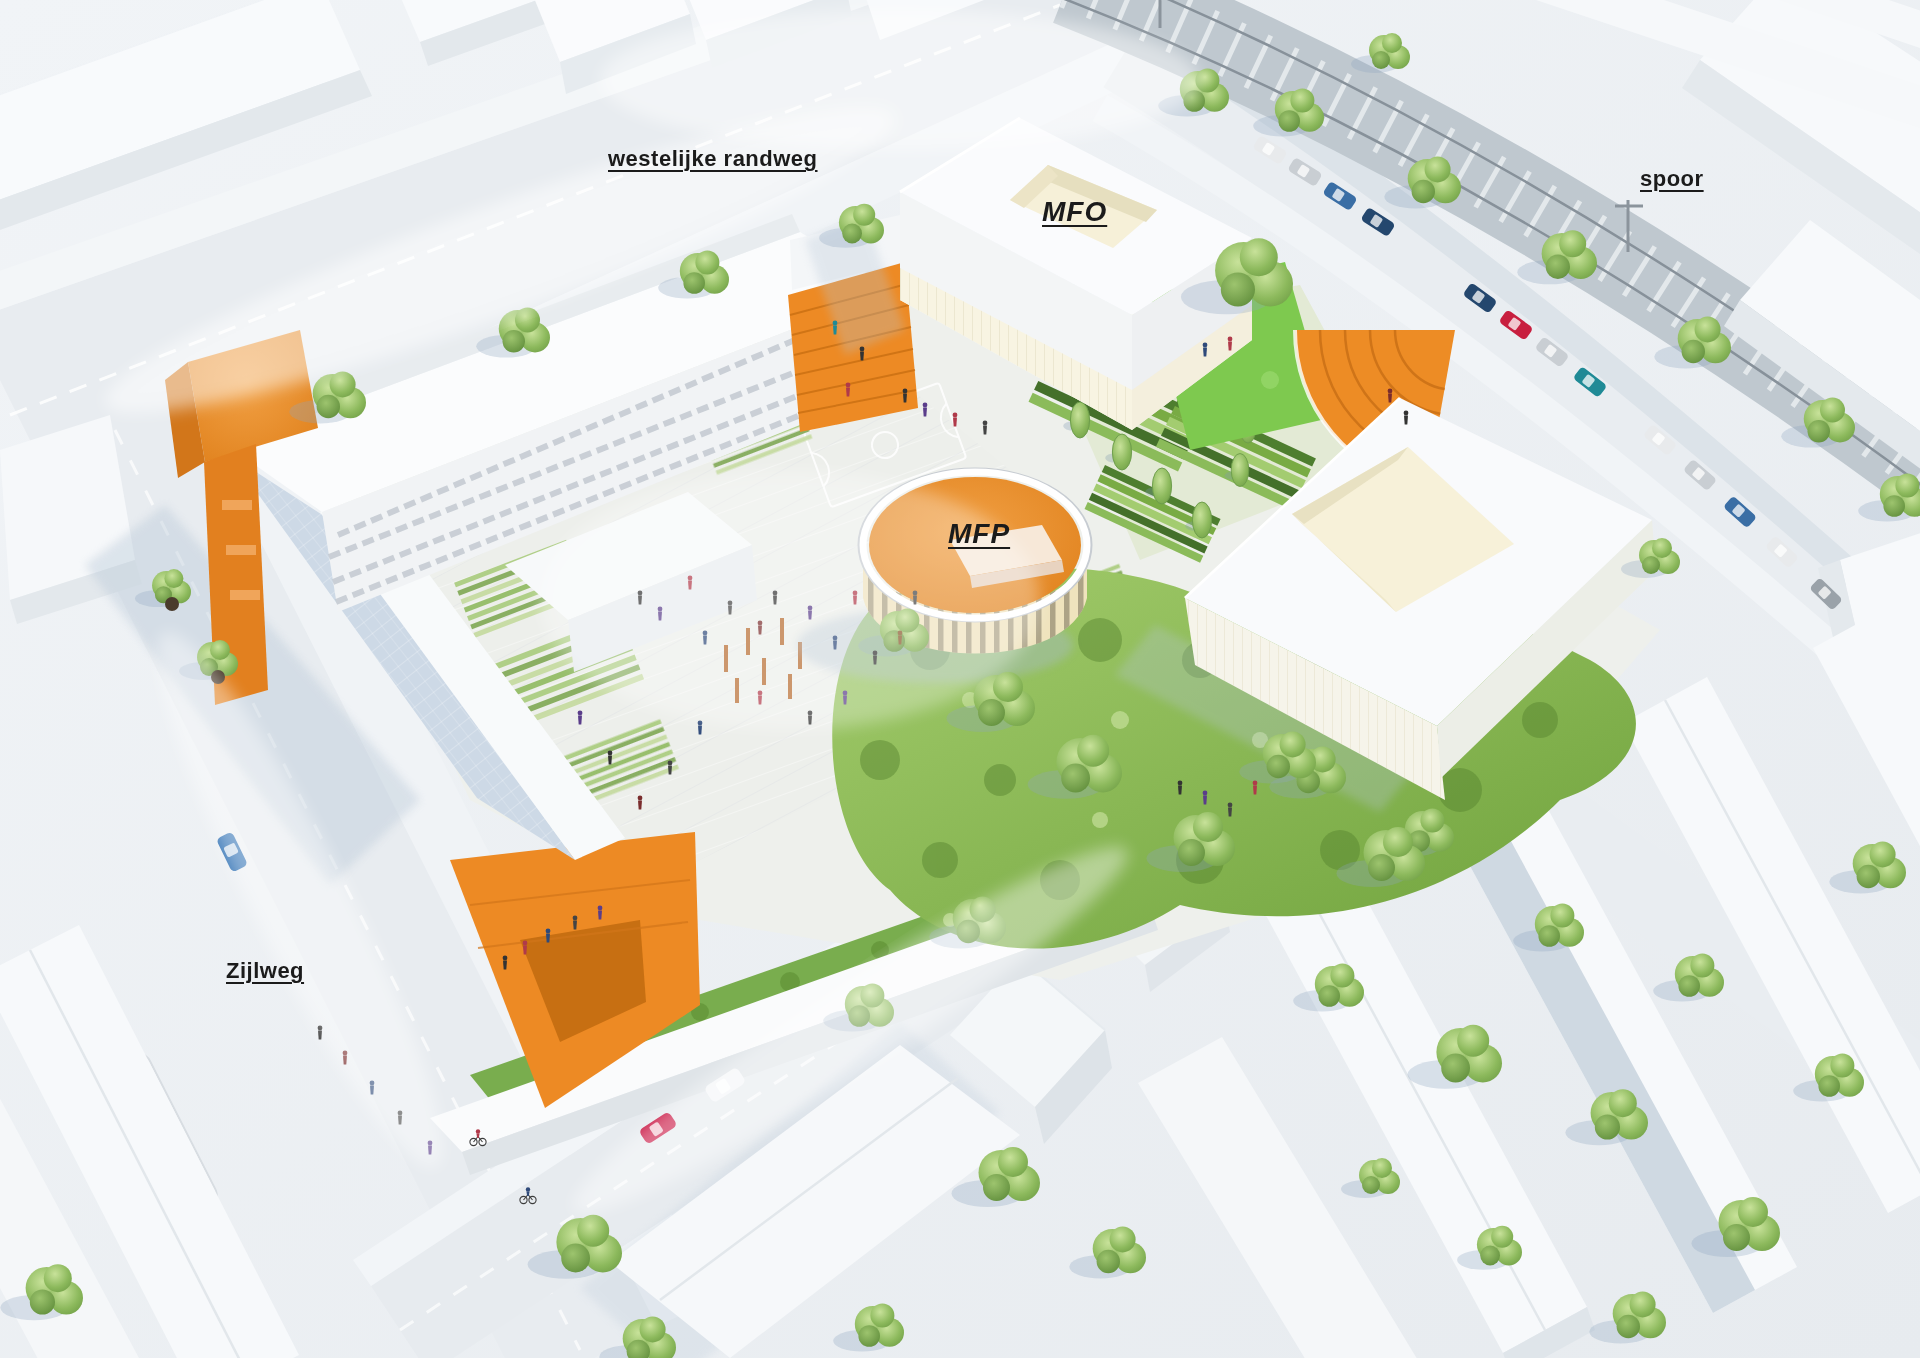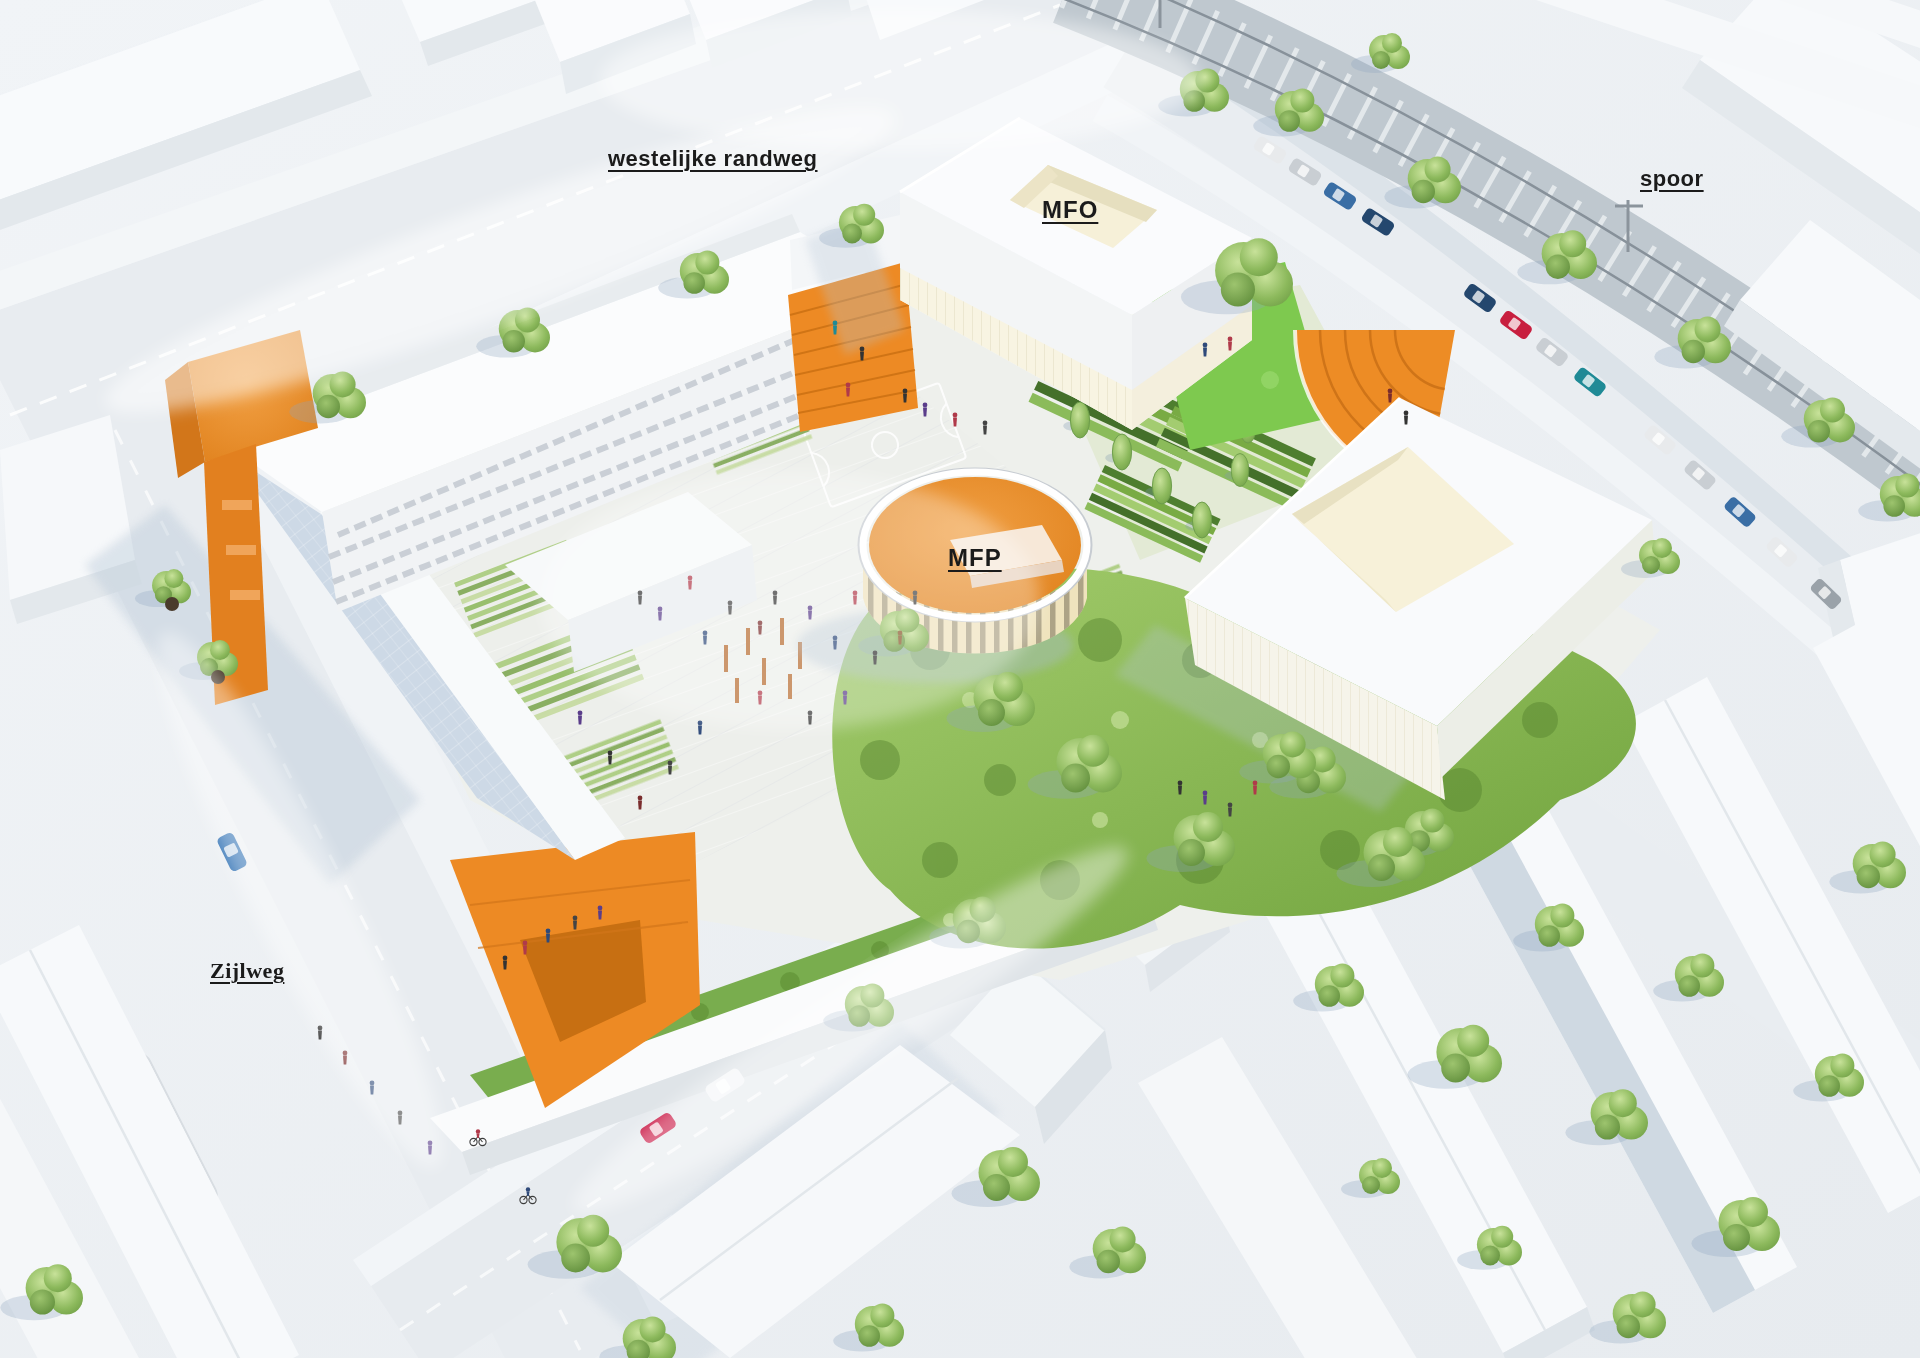--- a/index.html
+++ b/index.html
@@ -7,26 +7,26 @@
     position:relative;width:1920px;height:1358px;overflow:hidden;
     background:#edf0f4;font-family:"Liberation Sans",sans-serif;
   }
   .stage svg{position:absolute;left:0;top:0;}
   .map-label{
     position:absolute;color:#1b1b1b;font-weight:bold;
     text-decoration:underline;text-decoration-thickness:2px;text-underline-offset:4px;
     letter-spacing:.5px;white-space:nowrap;
   }
   .lbl-sm{font-size:22px;}
-  .lbl-lg{font-size:24px;letter-spacing:1px;}
+  .lbl-lg{font-size:28px;letter-spacing:1px;font-style:italic;}
   #lbl-randweg{left:608px;top:146px;}
   #lbl-mfo{left:1042px;top:196px;}
   #lbl-spoor{left:1640px;top:166px;text-align:center;}
-  #lbl-mfp{left:948px;top:518px;margin-top:26px;}
-  #lbl-zijlweg{left:210px;top:958px;font-family:Liberation Serif, serif;}
+  #lbl-mfp{left:948px;top:518px;}
+  #lbl-zijlweg{left:226px;top:958px;}
 </style>
 </head>
 <body>
 
 <div class="stage">
 <svg width="1920" height="1358" viewBox="0 0 1920 1358" xmlns="http://www.w3.org/2000/svg">
 <defs>
   <linearGradient id="gBG" x1="0" y1="0" x2="1" y2="1">
     <stop offset="0" stop-color="#f1f4f7"></stop>
           <stop offset="1" stop-color="#e7ebef"></stop>

